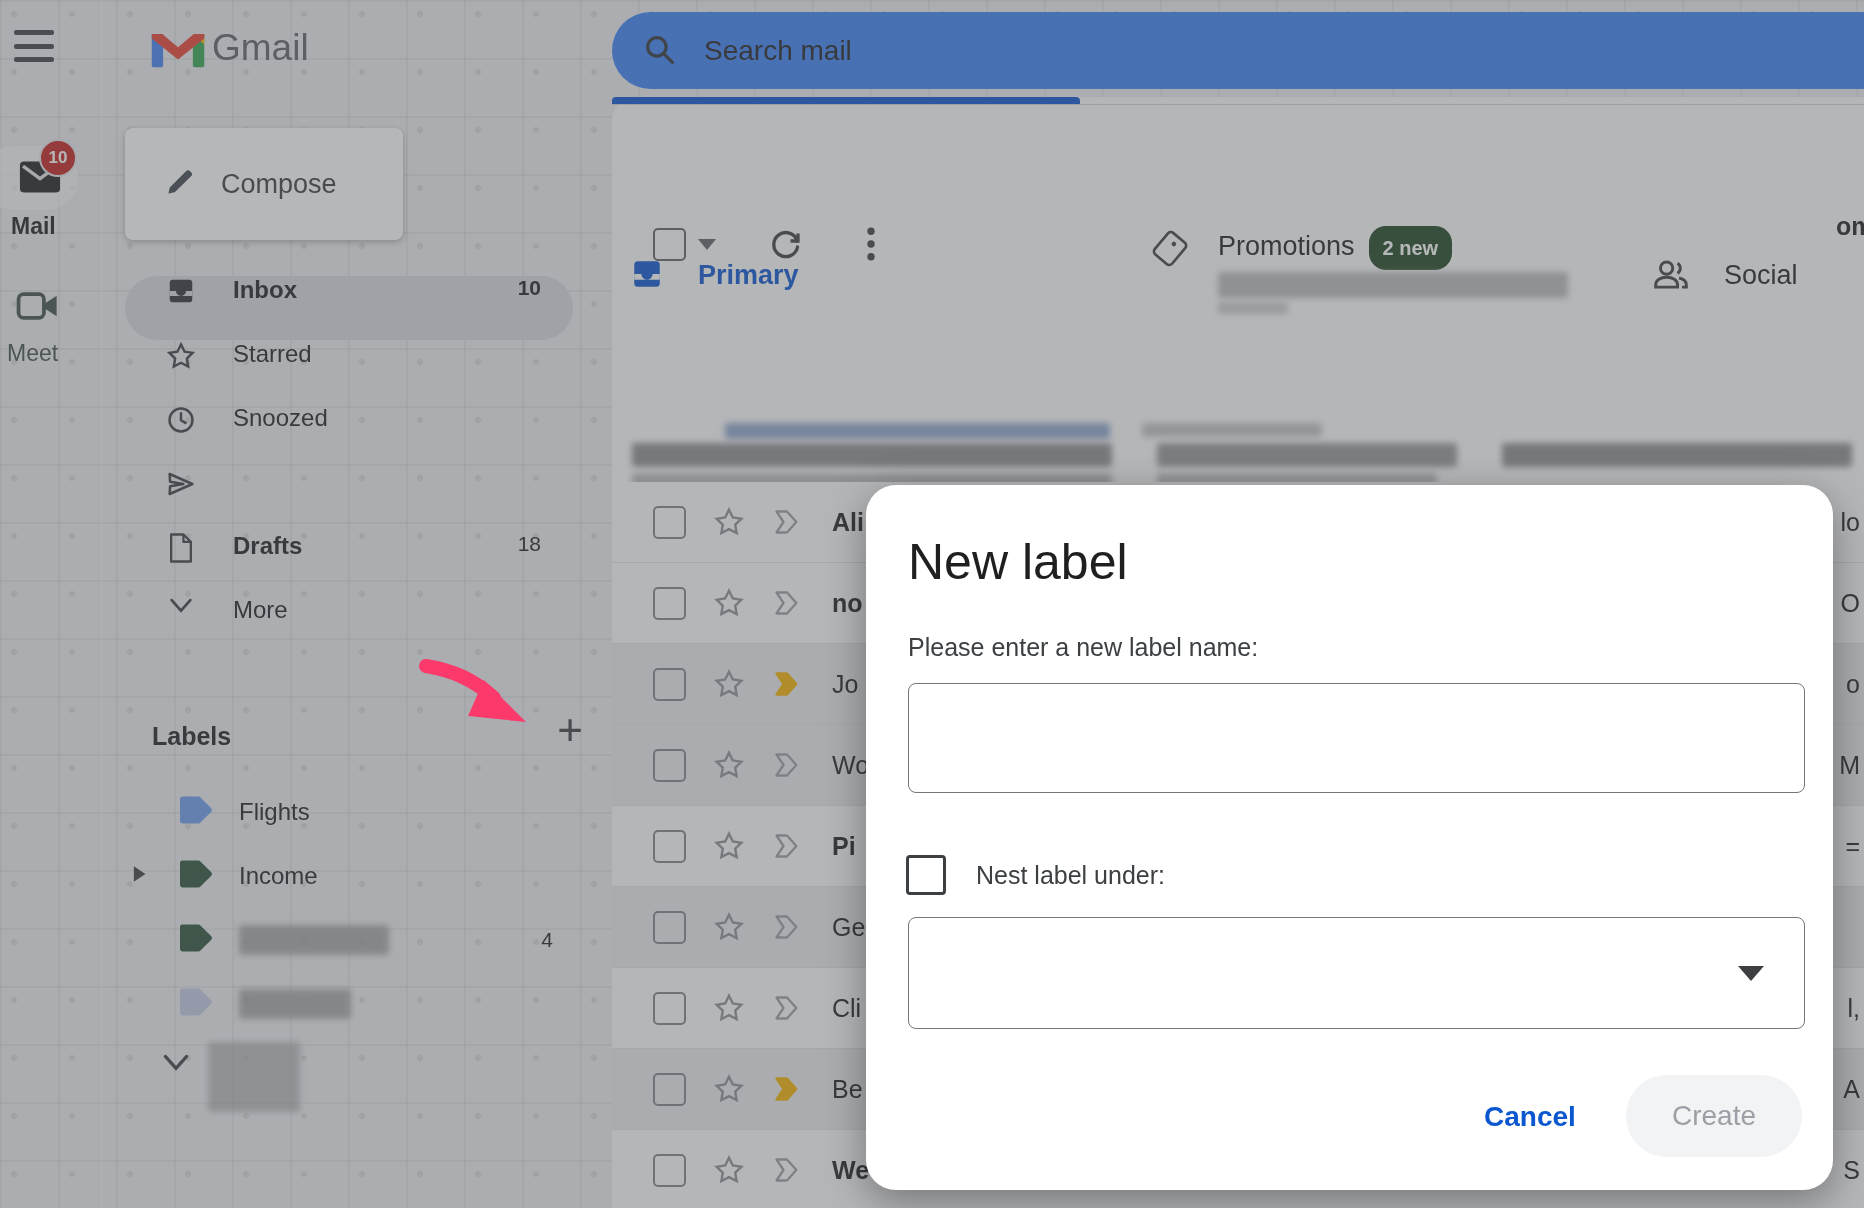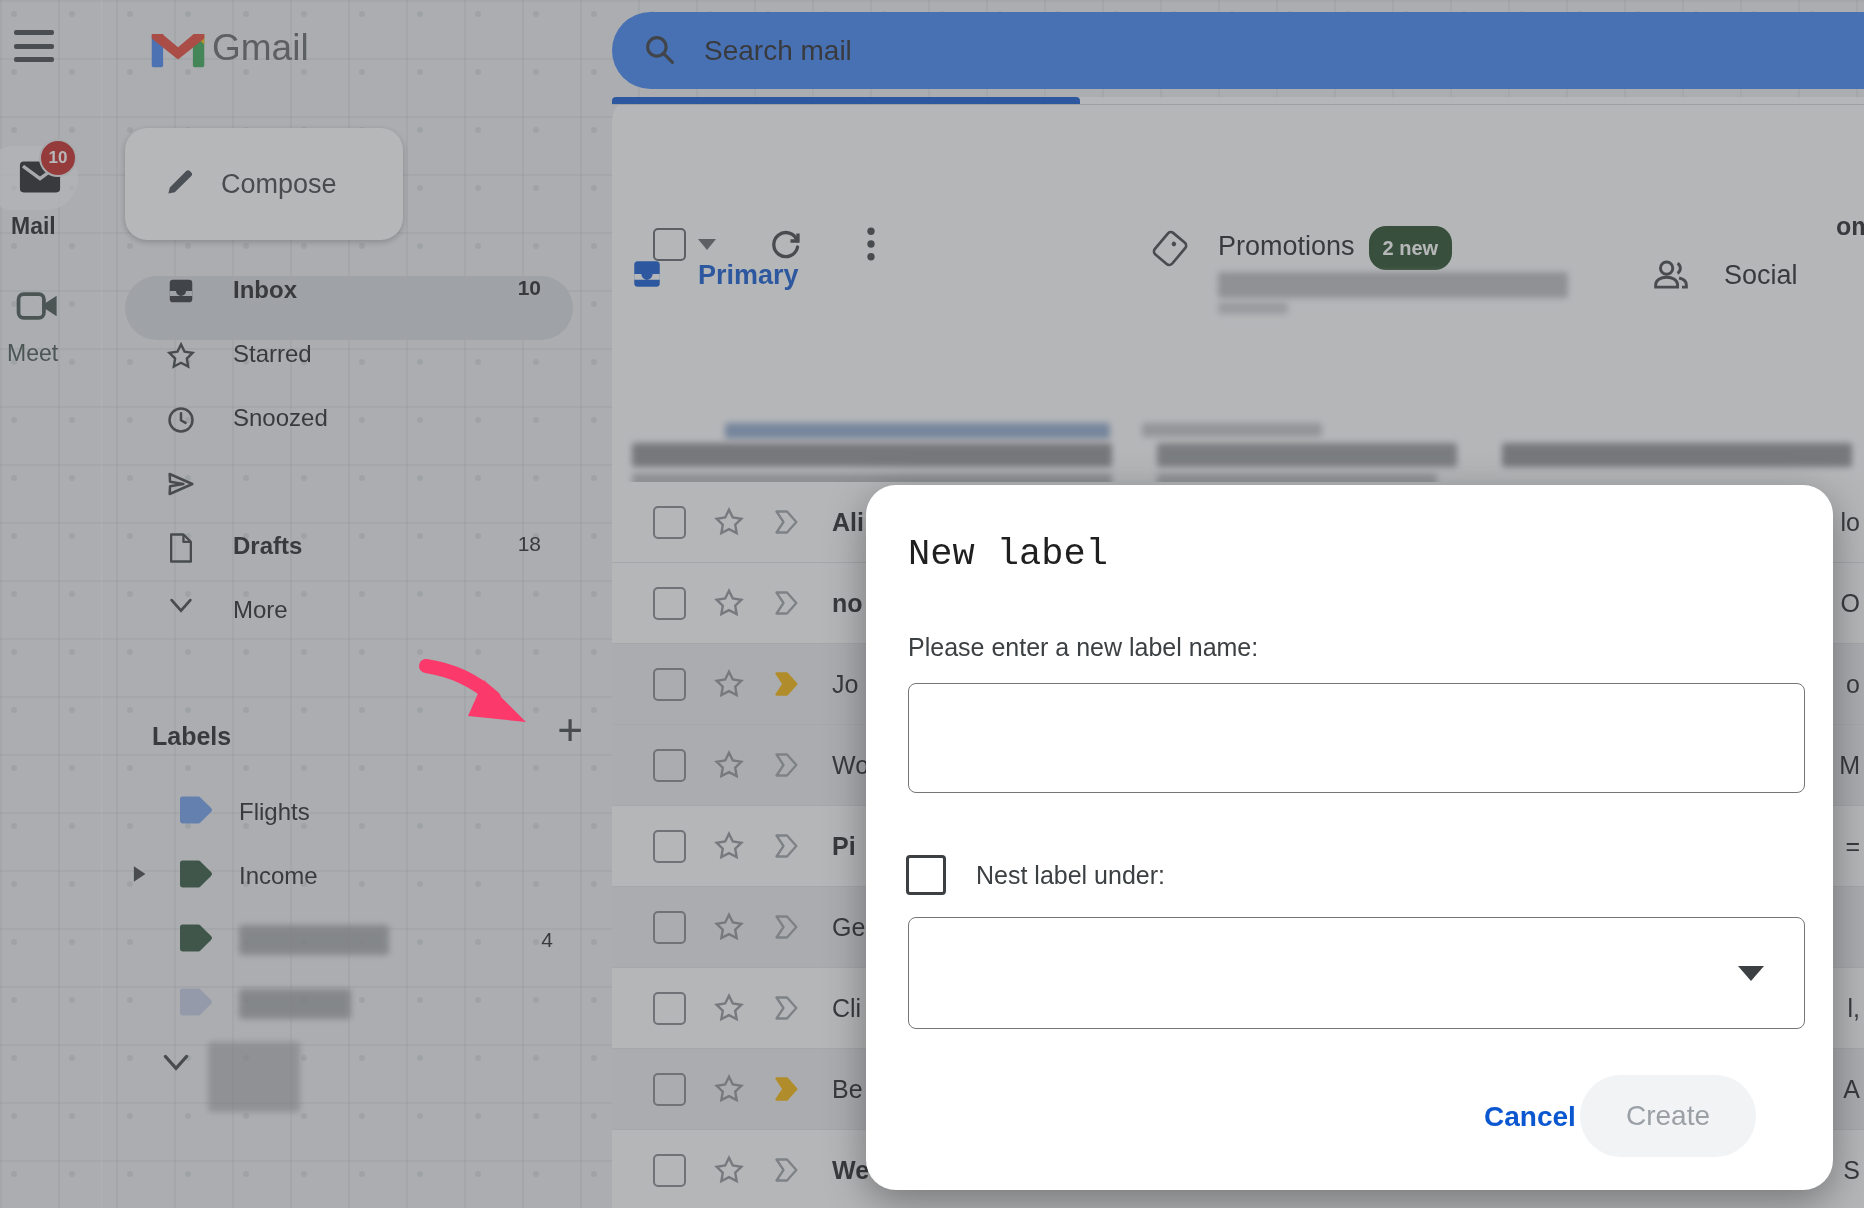--- a/index.html
+++ b/index.html
@@ -18,21 +18,21 @@
   #rail{position:absolute;left:0;top:0;width:101px;height:1208px;border-right:1px solid rgba(255,255,255,.45);}
   #hamburger{left:14px;top:30px;width:40px;height:32px;display:flex;flex-direction:column;justify-content:space-between;cursor:pointer;}
   #hamburger span{display:block;height:5px;background:#3f4347;border-radius:2px;}
   #mail-blob{left:-18px;top:146px;width:96px;height:64px;background:rgba(255,255,255,.55);border-radius:32px;}
   #rail-mail-badge{left:39px;top:139px;width:34px;height:34px;background:#c5221f;border:2px solid #e4e6e9;border-radius:50%;
     color:#fff;font-size:17px;font-weight:bold;display:flex;align-items:center;justify-content:center;z-index:2;}
   .rail-label{font-size:23px;font-weight:bold;color:#1f1f1f;}
   #meet-label{color:#41504a;font-weight:normal;}
   
   #gmail-logo-text{left:212px;top:27px;font-size:37px;color:#5f6368;}
-  #compose-btn{left:125px;top:128px;width:278px;height:112px;background:#ffffff;border-radius:22px;
+  #compose-btn{left:125px;top:128px;width:278px;height:112px;background:#ffffff;border-radius:8px;
     box-shadow:0 2px 6px rgba(0,0,0,.28);display:flex;align-items:center;gap:24px;padding-left:38px;box-sizing:border-box;cursor:pointer;}
   #compose-btn .lbl{font-size:27px;color:#3c4043;}
   .side-item{position:absolute;left:125px;width:448px;height:64px;display:flex;align-items:flex-start;border-radius:32px;cursor:pointer;}
   .side-item .ic{width:56px;margin-left:28px;display:flex;justify-content:center;}
   .side-item .lbl{margin-left:24px;font-size:24px;color:#202124;flex:1;}
   .side-item .cnt{margin-right:32px;font-size:21px;color:#202124;}
   .side-item.sel{background:#d6d9dd;}
   .side-item.sel .lbl,.side-item.sel .cnt{font-weight:bold;}
   .side-item.boldlbl .lbl{font-weight:bold;}
   #labels-hd{left:152px;top:714px;width:420px;height:44px;display:flex;align-items:center;}
@@ -82,32 +82,32 @@
   .mrow .sender{margin-left:30px;font-size:25px;color:#202124;white-space:nowrap;}
   .mrow.boldrow .sender{font-weight:bold;}
   .mrow .edge{position:absolute;right:4px;font-size:25px;color:#202124;}
   .mrow.boldrow .edge{font-weight:normal;}
   #selrow-edge{position:absolute;left:1224px;top:115px;font-size:25px;font-weight:bold;color:#202124;z-index:1;}
   
   #scrim{position:absolute;inset:0;background:rgba(89,91,95,0.44);z-index:50;}
   
   #dialog{position:absolute;left:866px;top:485px;width:967px;height:705px;background:#ffffff;border-radius:30px;
      box-shadow:0 12px 40px rgba(0,0,0,.35);z-index:60;box-sizing:border-box;}
-  #dlg-title{position:absolute;left:42px;top:48px;font-size:37px;color:#1f1f1f;font-family:Liberation Mono, monospace;}
+  #dlg-title{position:absolute;left:42px;top:48px;font-size:50px;color:#1f1f1f;}
   #dlg-prompt{position:absolute;left:42px;top:148px;font-size:25px;color:#3c4043;}
   #dlg-name-input{position:absolute;left:42px;top:198px;width:897px;height:110px;border:1.5px solid #747775;border-radius:8px;
      box-sizing:border-box;font-size:26px;padding:0 20px;font-family:"Liberation Sans",sans-serif;background:#fff;}
   #dlg-nest-row{position:absolute;left:40px;top:370px;display:flex;align-items:center;gap:30px;}
   #dlg-nest-cb{width:34px;height:34px;border:3.5px solid #3c4043;border-radius:4px;cursor:pointer;}
   #dlg-nest-lbl{font-size:25px;color:#3c4043;}
   #dlg-parent-dd{position:absolute;left:42px;top:432px;width:897px;height:112px;border:1.5px solid #747775;border-radius:8px;
      box-sizing:border-box;cursor:pointer;}
   #dd-caret{position:absolute;right:40px;top:48px;width:0;height:0;border-left:13px solid transparent;border-right:13px solid transparent;border-top:15px solid #3c4043;}
   #dlg-cancel{position:absolute;left:608px;top:606px;font-size:28px;font-weight:bold;color:#0b57d0;cursor:pointer;padding:10px;}
-  #dlg-create{position:absolute;left:714px;top:590px;width:176px;height:82px;background:#f1f3f4;border-radius:41px;
+  #dlg-create{position:absolute;left:760px;top:590px;width:176px;height:82px;background:#f1f3f4;border-radius:41px;
      display:flex;align-items:center;justify-content:center;font-size:28px;color:#9aa0a6;cursor:default;}
   
   #pink-arrow{position:absolute;left:418px;top:658px;z-index:70;}
 </style>
 </head>
 <body>
 
 <div id="stage">
   <div id="wallpaper"></div>
 

